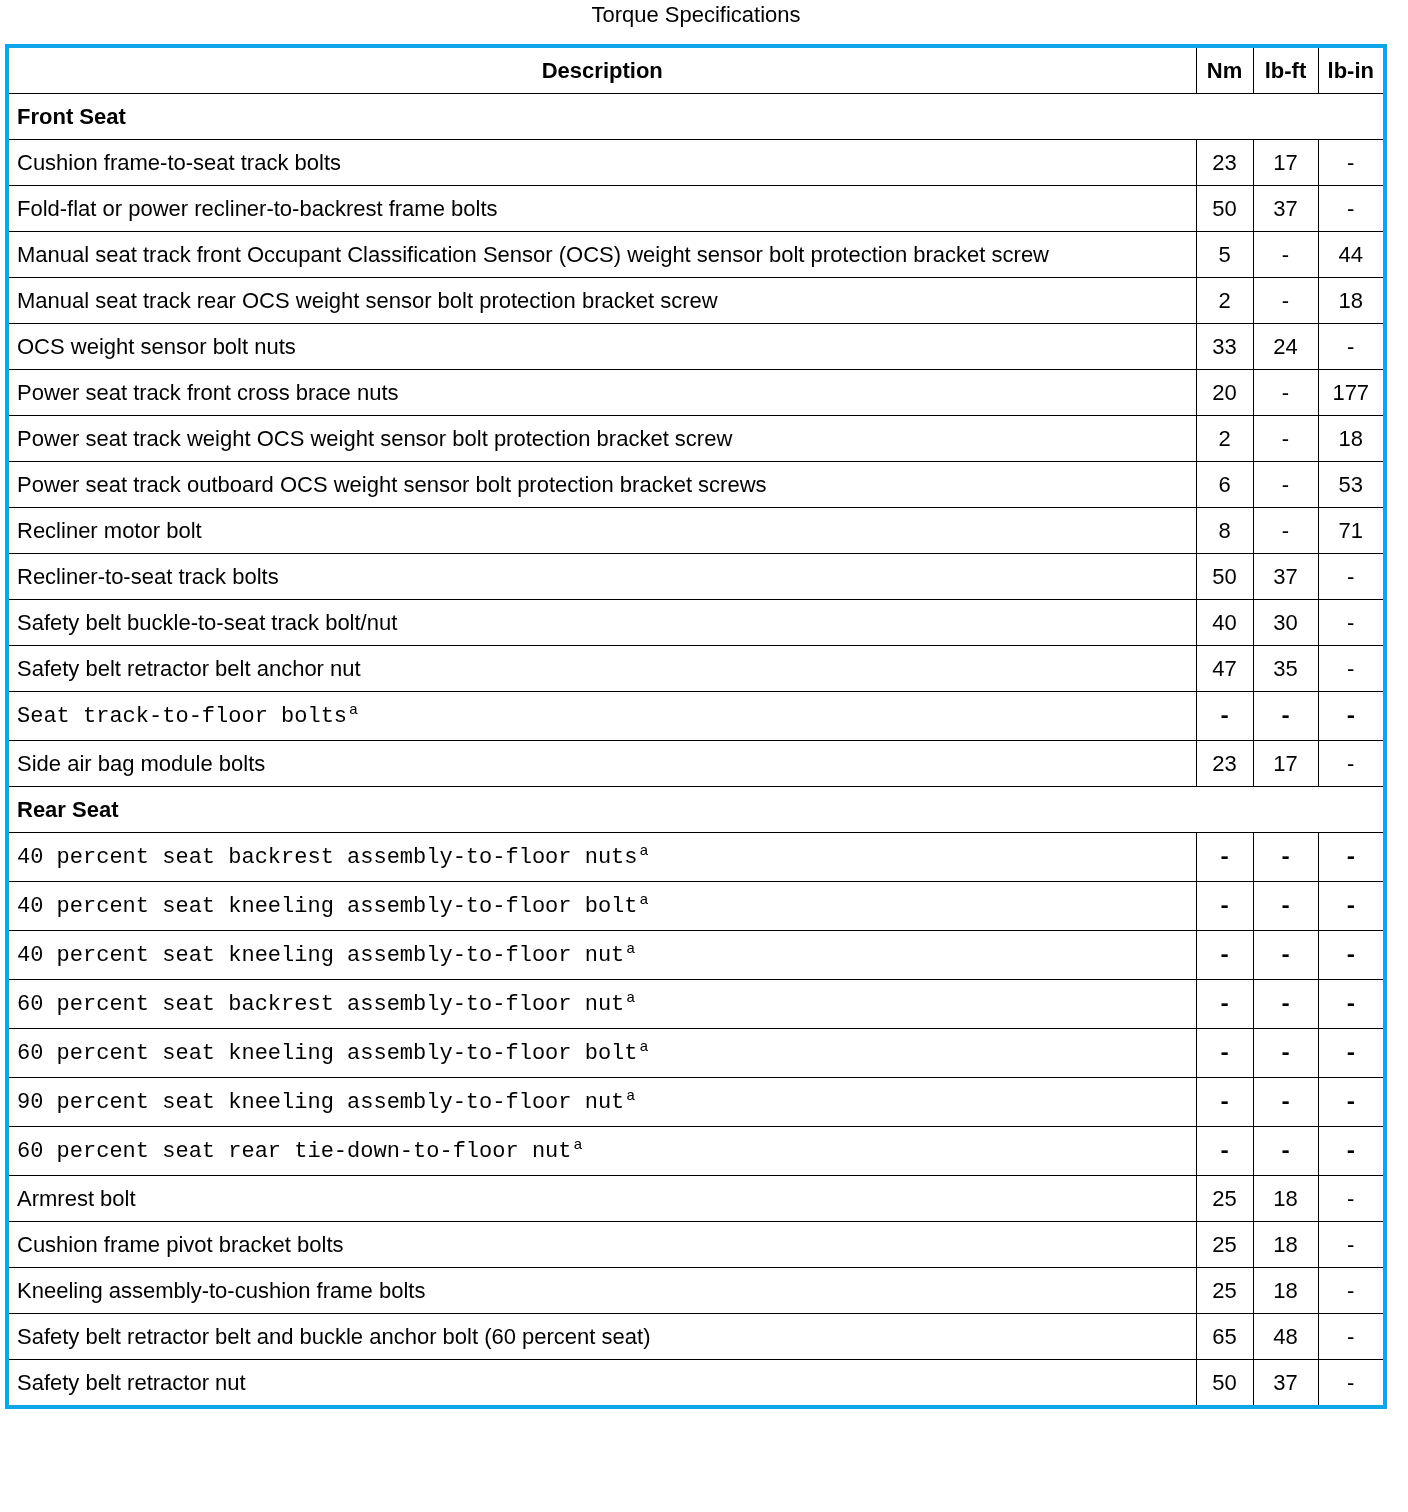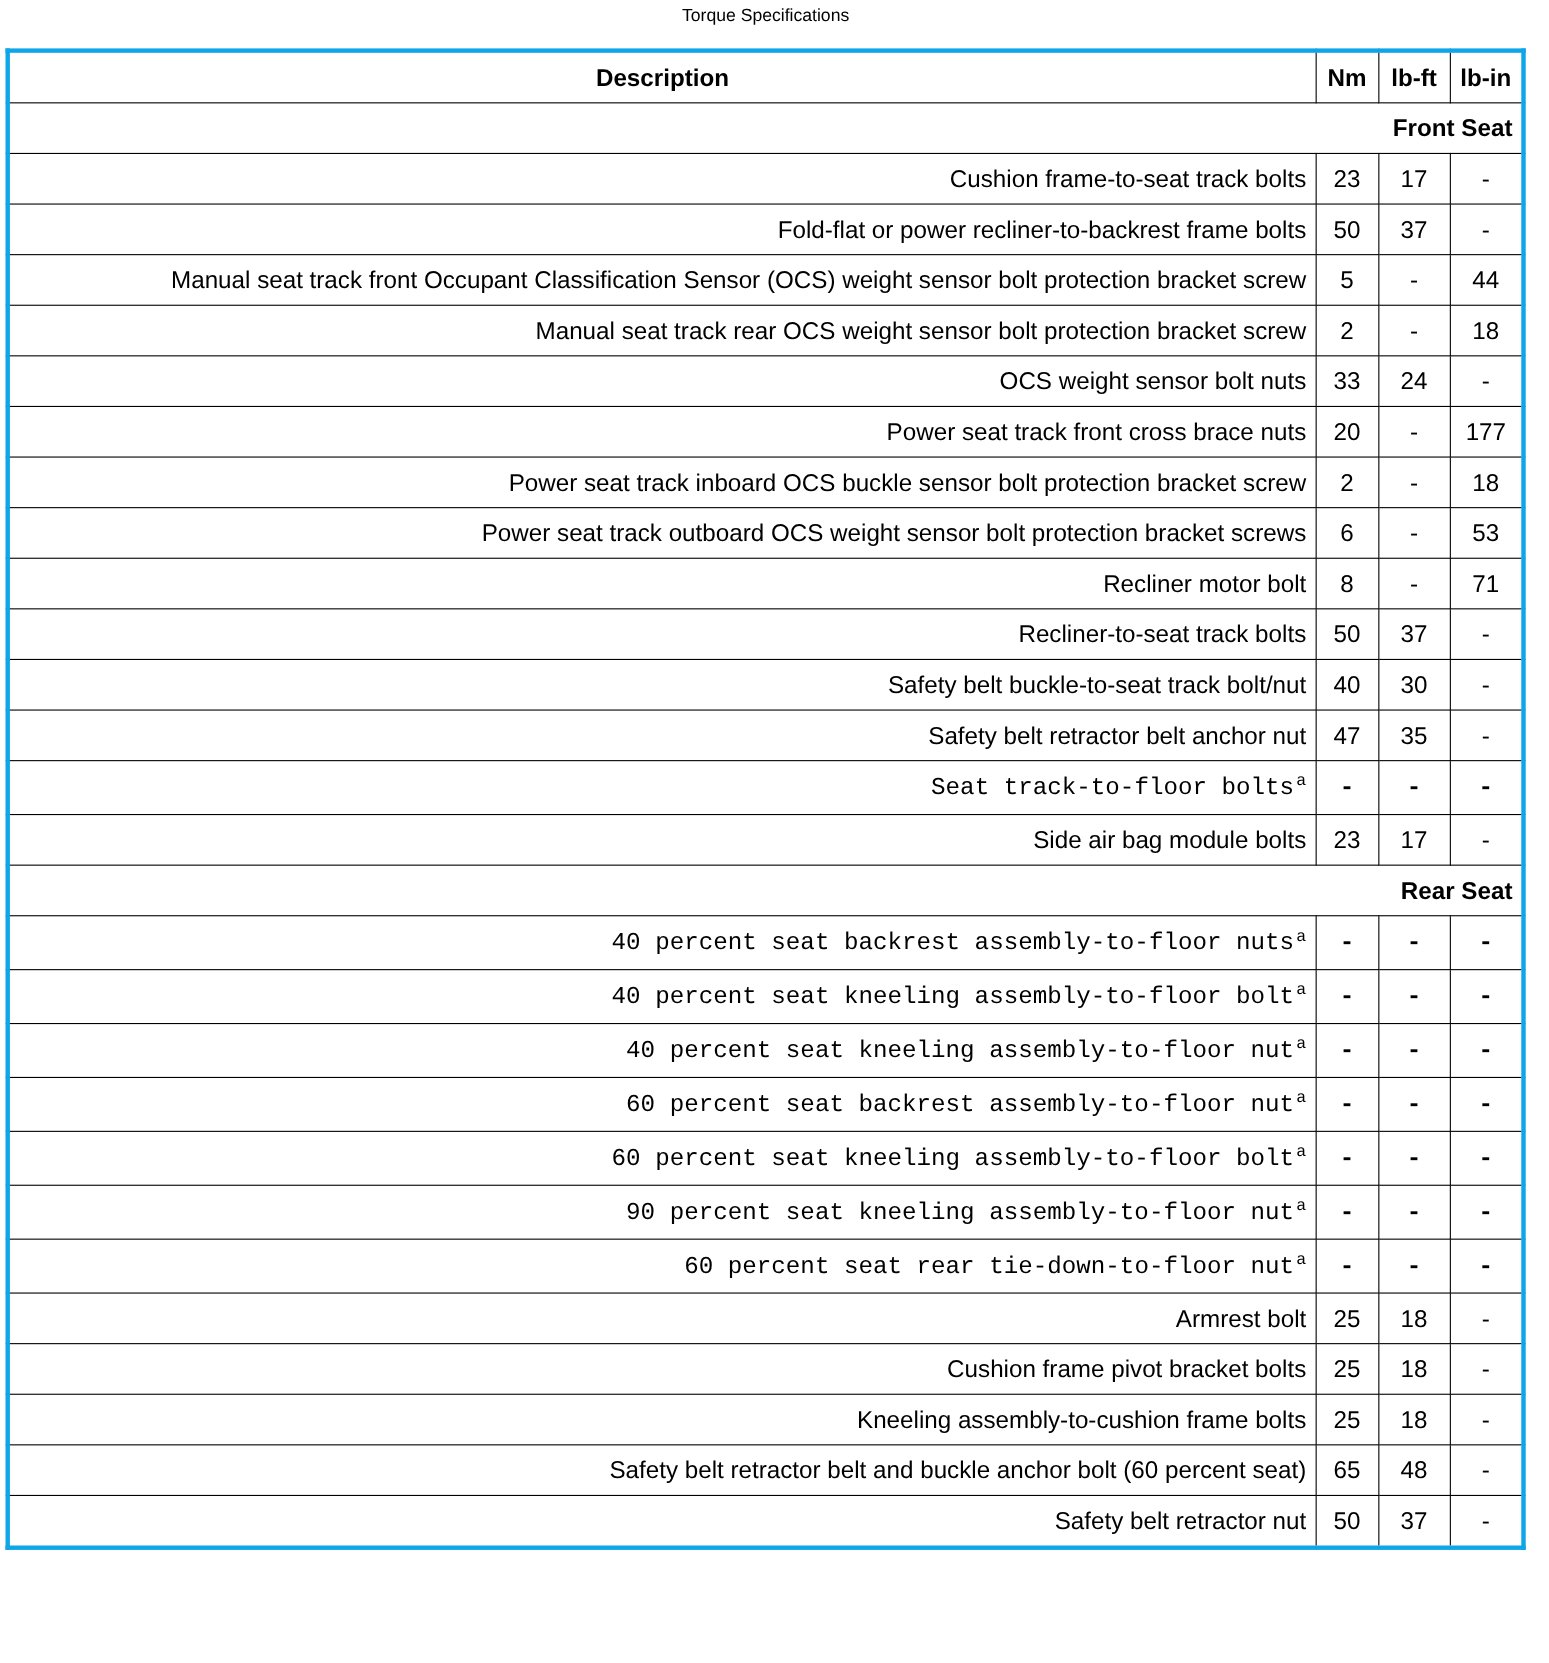--- a/index.html
+++ b/index.html
@@ -1,17 +1,17 @@
 <!DOCTYPE html>
 <html><head>
 <meta charset="utf-8">
 <style>
   html, body { margin: 0; padding: 0; background: #ffffff; }
   body { width: 1408px; height: 1512px; position: relative; font-family: "Liberation Sans", sans-serif; color: #000; }
-  .title { position: absolute; top: 0; left: 0; width: 1392px; text-align: center; font-size: 16px; line-height: 30px; }
+  .title { position: absolute; top: 0; left: 0; width: 1392px; text-align: center; font-size: 22px; line-height: 30px; }
   table.spec {
     position: absolute; top: 44px; left: 5px;
     width: 1382px;
     border-collapse: collapse;
     border: 4px solid #0ea5e9;
     table-layout: fixed;
     font-size: 22px;
   }
   table.spec col.c-desc { width: 1189px; }
   table.spec col.c-nm { width: 57px; }
@@ -19,21 +19,21 @@
   table.spec col.c-lbin { width: 67px; }
   table.spec th, table.spec td {
     border: 1.5px solid #000;
     padding: 0 8px;
     height: 45px;
     vertical-align: middle;
     white-space: nowrap;
   }
   table.spec th { font-weight: bold; text-align: center; height: 45px; }
   table.spec td.num { text-align: center; padding: 0 2px; }
-  table.spec td.desc { text-align: right; }
+  table.spec td.desc { text-align: left; }
   table.spec tr.section td { font-weight: bold; }
   table.spec tr.sup-row td { height: 48px; font-family: Liberation Mono, monospace; }
   sup.note { font-size: 15px; vertical-align: 8px; line-height: 0; margin-left: 2px; }
   table.spec td.c-dash-bold { font-weight: bold; }
 </style>
 </head>
 <body>
 
 <div class="title">Torque Specifications</div>
 
@@ -86,21 +86,21 @@
         <td class="num">24</td>
         <td class="num">-</td>
       </tr>
       <tr>
         <td class="desc"><span>Power seat track front cross brace nuts</span></td>
         <td class="num">20</td>
         <td class="num">-</td>
         <td class="num">177</td>
       </tr>
       <tr>
-        <td class="desc"><span>Power seat track inboard OCS buckle sensor bolt protection bracket screw</span></td>
+        <td class="desc"><span>Power seat track weight OCS weight sensor bolt protection bracket screw</span></td>
         <td class="num">2</td>
         <td class="num">-</td>
         <td class="num">18</td>
       </tr>
       <tr>
         <td class="desc"><span>Power seat track outboard OCS weight sensor bolt protection bracket screws</span></td>
         <td class="num">6</td>
         <td class="num">-</td>
         <td class="num">53</td>
       </tr>

